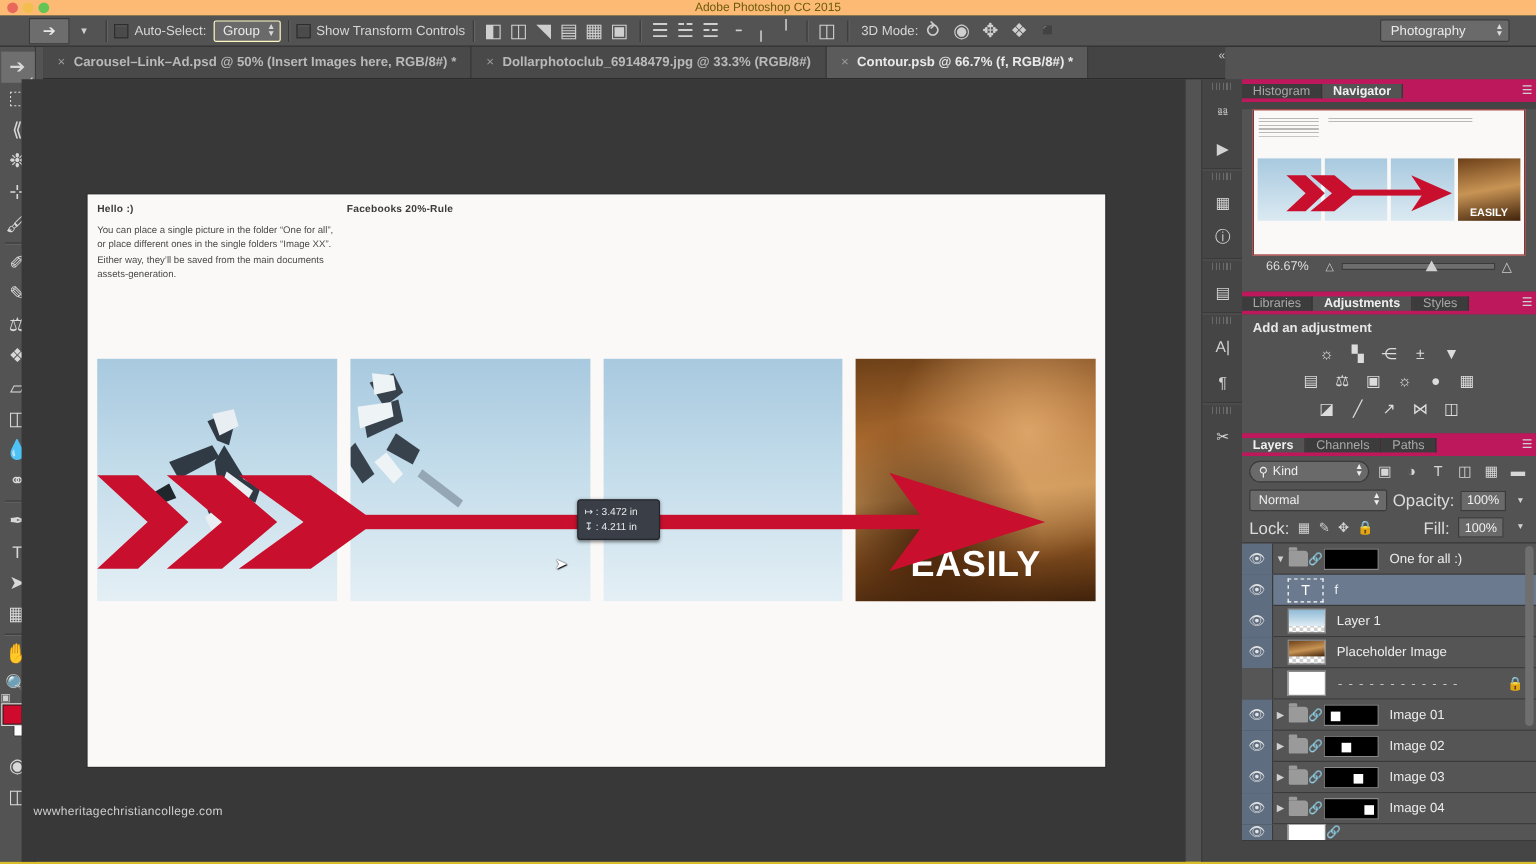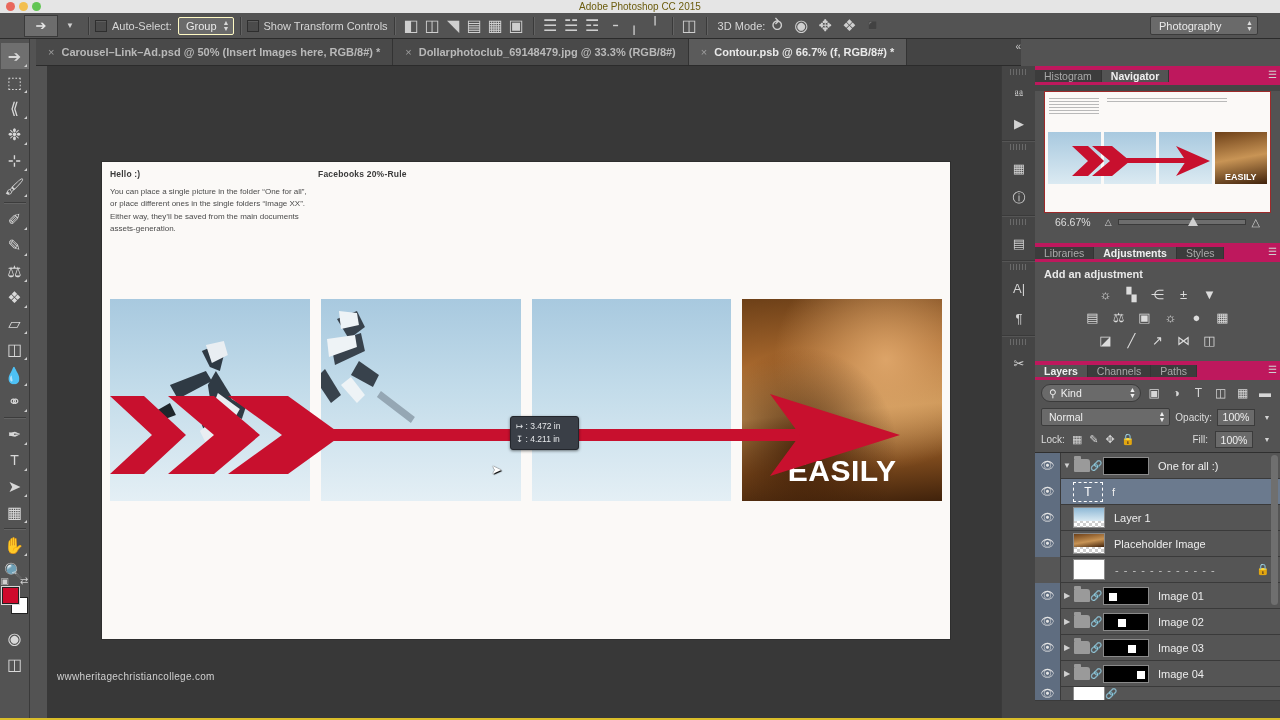--- a/index.html
+++ b/index.html
@@ -4,21 +4,21 @@
 <style>
   * { box-sizing: border-box; margin:0; padding:0; }
   html,body{ width:1280px; height:720px; overflow:hidden; background:#535353;
     font-family:"Liberation Sans", sans-serif; -webkit-font-smoothing:antialiased; }
 
   #app{ position:relative; width:1280px; height:720px; background:#3f3f3f; }
 
   
   .os-frame{ position:absolute; inset:0; background:#d9bd2a; }
   .titlebar{ position:absolute; left:0; top:0; width:1280px; height:13px;
-     background:#e5e5e5; color:#6b5c0d; font-size:10px; text-align:center; line-height:13px; overflow:hidden;}
+     background:#fdba74; color:#6b5c0d; font-size:10px; text-align:center; line-height:13px; overflow:hidden;}
   .traffic{ position:absolute; left:6px; top:2px; width:48px; height:10px; }
   .traffic i{ display:block; float:left; width:9px; height:9px; border-radius:50%; margin-right:4px; }
   .t-red{ background:#e9685c; } .t-yel{ background:#f2bf4f; } .t-grn{ background:#62c554; }
 
   
   .ps-body{ position:absolute; left:0; top:13px; width:1280px; height:705px; background:#535353; }
 
   
   .options-bar{ position:absolute; left:0; top:0; width:1280px; height:26px;
      background:#535353; border-bottom:1px solid #2b2b2b; display:flex; align-items:center; }
@@ -60,21 +60,21 @@
      border-left:3px solid transparent; border-bottom:3px solid #cfcfcf; }
   .tool-div{ width:22px; height:1px; background:#3c3c3c; margin:3px auto;
      box-shadow:0 1px 0 #636363; }
   .swatches{ position:relative; width:28px; height:30px; margin:3px auto 0; }
   .sw-fore{ position:absolute; left:1px; top:0; width:17px; height:17px; background:#cf0a2c; border:1px solid #222; outline:1px solid #d8d8d8;}
   .sw-back{ position:absolute; left:10px; top:10px; width:17px; height:17px; background:#fff; border:1px solid #222; }
   .sw-swap{ position:absolute; right:0; top:-12px; font-size:10px; color:#d0d0d0; }
   .sw-def{ position:absolute; left:0; top:-11px; font-size:9px; color:#d0d0d0; }
 
   
-  .canvas-area{ position:absolute; left:47px; top:53px; width:970px; height:652px; background:#383838; }
+  .canvas-area{ position:absolute; left:18px; top:53px; width:970px; height:652px; background:#383838; }
   .artboard{ position:absolute; left:55px; top:96px; width:848px; height:477px;
      background:#fbf9f7; box-shadow:0 0 0 1px #2e2e2e; }
   .ab-h{ font-size:8.5px; font-weight:bold; color:#3b3b3b; letter-spacing:.2px; }
   .ab-p{ font-size:8px; color:#4a4a4a; line-height:1.55; }
   .strip{ position:absolute; left:8px; top:137px; width:832px; height:202px; display:flex; gap:11px; }
   .cell{ position:relative; flex:1; overflow:hidden; }
   .sky{ background:linear-gradient(180deg,#a8c9df 0%,#c3dcea 45%,#e4eff5 100%); }
   .wood{ background:
       radial-gradient(ellipse at 30% 75%, rgba(60,28,6,.85) 0%, rgba(60,28,6,0) 48%),
       radial-gradient(ellipse at 72% 30%, rgba(226,170,110,.9) 0%, rgba(226,170,110,0) 55%),
@@ -125,21 +125,21 @@
      border-radius:9px; color:#efefef; font-size:10.5px; display:flex; align-items:center;
      padding:0 14px 0 7px; position:relative; }
   .kind-sel .arrows{ position:absolute; right:4px; top:2px; font-size:7px; line-height:6px; }
   .fil-ico{ width:22px; height:18px; display:flex; align-items:center; justify-content:center;
      color:#d7d7d7; font-size:12px; }
   .lyr-row2{ display:flex; align-items:center; gap:5px; padding:2px 6px; }
   .blend-sel{ flex:1; height:18px; background:#6a6a6a; border:1px solid #3b3b3b;
      color:#efefef; font-size:10.5px; display:flex; align-items:center; padding:0 14px 0 7px;
      position:relative; border-radius:2px; }
   .blend-sel .arrows{ position:absolute; right:4px; top:2px; font-size:7px; line-height:6px; }
-  .minilbl{ color:#dcdcdc; font-size:10px; }
+  .minilbl{ color:#dcdcdc; font-size:14px; }
   .numbox{ width:38px; height:17px; background:#6a6a6a; border:1px solid #3b3b3b; color:#efefef;
      font-size:10.5px; display:flex; align-items:center; justify-content:center; }
   .tick{ width:14px; height:17px; color:#d4d4d4; font-size:7px; display:flex; align-items:center; justify-content:center;}
   .lock-row{ display:flex; align-items:center; gap:7px; padding:3px 6px 4px; border-bottom:1px solid #2f2f2f; }
 
   .layer-list{ position:relative; }
   .layer{ position:relative; height:26px; display:flex; align-items:center;
      border-bottom:1px solid #3a3a3a; background:#555; }
   .layer.sel{ background:#6b7a8e; }
   .eye{ width:26px; height:26px; display:flex; align-items:center; justify-content:center;

